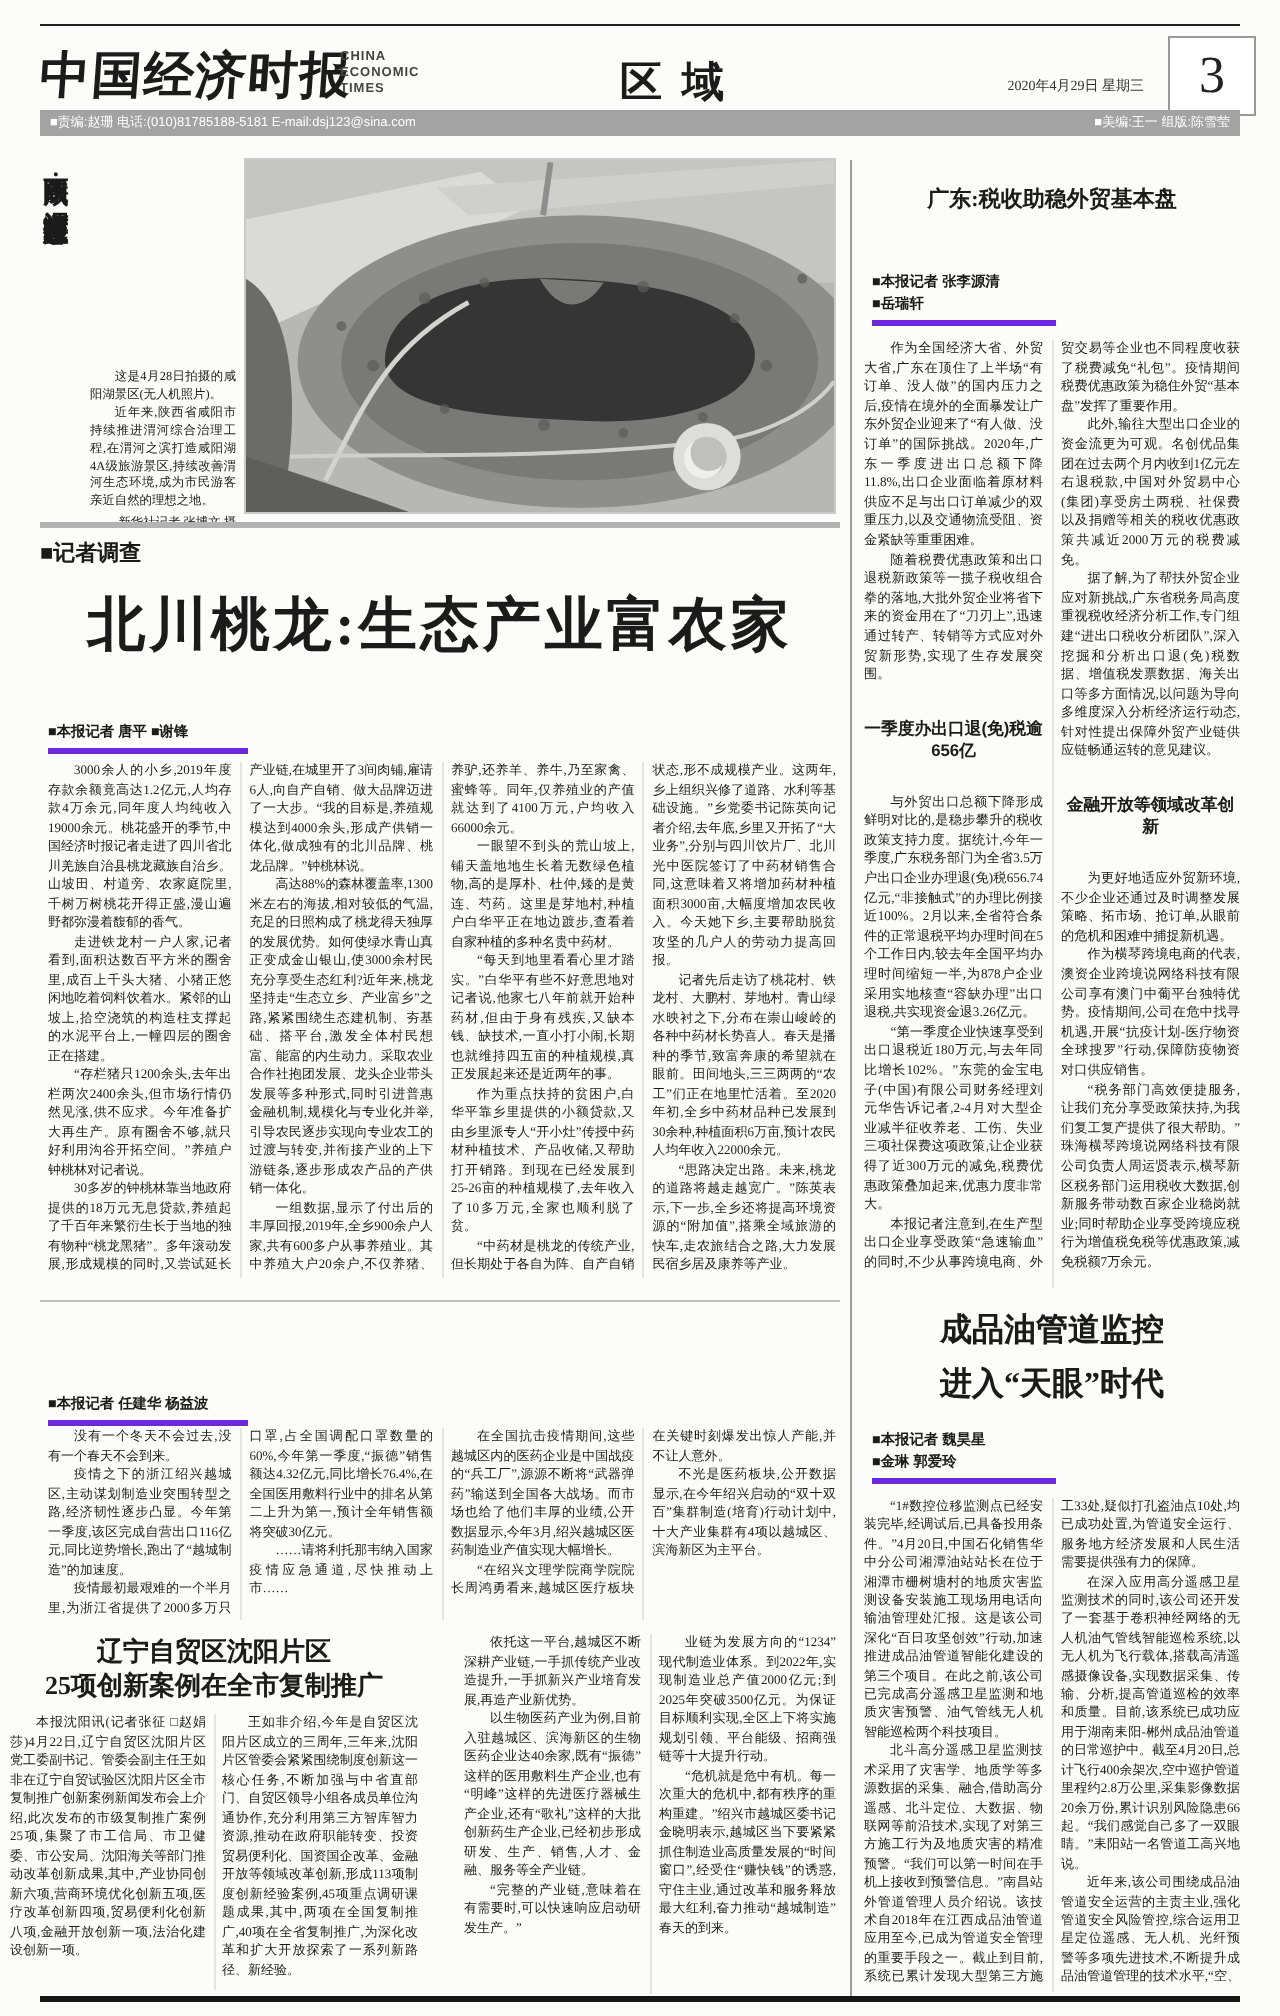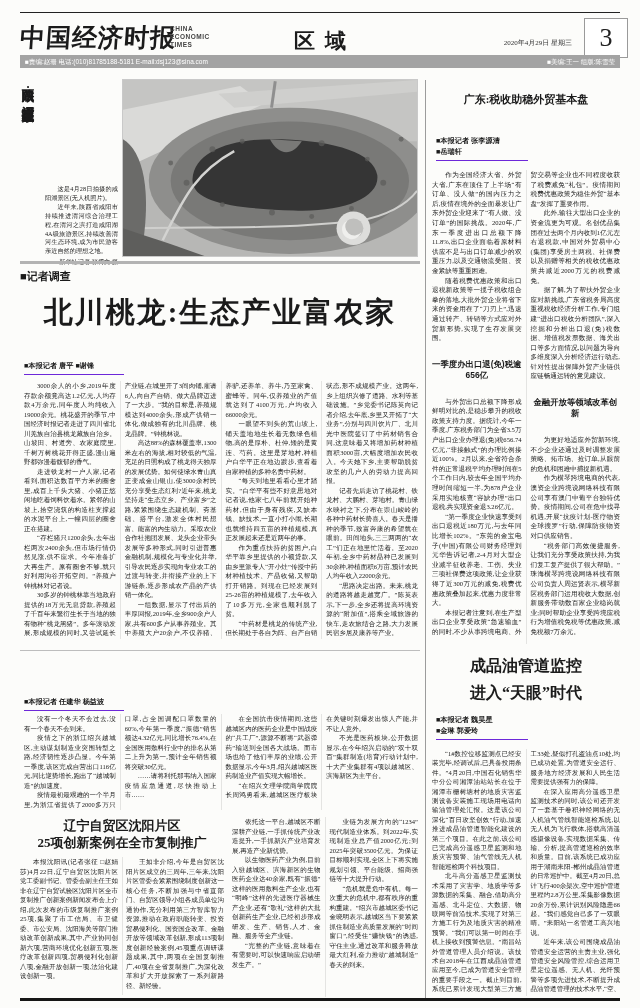--- a/index.html
+++ b/index.html
@@ -6,21 +6,21 @@
   .page{position:relative;width:640px;height:1008px;background:#fcfcfa;margin:0 auto;
         font-family:"Liberation Serif","DejaVu Serif",serif;color:#1b1b1b;overflow:hidden;}
   .sans{font-family:"Liberation Sans","DejaVu Sans",sans-serif;}
 
   
   .topline{position:absolute;left:20px;top:12px;width:600px;height:1px;background:#222;}
   .masthead-cn{position:absolute;left:20px;top:21px;font-size:25px;font-weight:900;
                letter-spacing:1px;transform:skewX(-4deg);}
   .masthead-en{position:absolute;left:170px;top:25px;font-size:6.5px;font-weight:bold;color:#444;
                line-height:8px;letter-spacing:.5px;white-space:pre-line;}
-  .section-title{position:absolute;left:250px;top:27px;width:140px;text-align:center;
+  .section-title{position:absolute;left:266px;top:27px;width:140px;text-align:center;
                  font-size:21px;font-weight:900;letter-spacing:10px;text-indent:10px;}
   .dateline{position:absolute;right:68px;top:38px;font-size:7px;color:#333;}
   .pagenum{position:absolute;left:584px;top:18px;width:42px;height:38px;border:1px solid #9a9a9a;
            background:#fff;font-size:26px;text-align:center;line-height:38px;color:#222;}
   .infobar{position:absolute;left:20px;top:55px;width:600px;height:13px;background:#a3a3a3;
            color:#fff;font-size:6.5px;line-height:13px;display:flex;justify-content:space-between;
            padding:0 5px;box-sizing:border-box;}
 
   
   .vrule{position:absolute;left:425px;top:80px;width:1px;height:918px;background:#9c9c9c;}
@@ -33,42 +33,42 @@
   .photo-caption p{margin:0;text-indent:2em;}
   .photo-caption .credit{text-indent:0;text-align:right;margin-top:2px;}
   .photo{position:absolute;left:122px;top:79px;width:296px;height:178px;border:1px solid #c9c9c9;
          box-sizing:border-box;}
   .photo svg{display:block;width:100%;height:100%;}
   .rule-photo{position:absolute;left:20px;top:261px;width:400px;height:3px;background:#b3b3b3;}
 
   
   .label-survey{position:absolute;left:20px;top:269px;font-size:11px;font-weight:bold;}
   .headline{font-weight:900;text-align:center;}
-  .byline{font-size:7.2px;font-weight:bold;border-bottom:1px solid #6d28d9;padding-bottom:3px;
+  .byline{font-size:7.2px;font-weight:bold;border-bottom:3px solid #6d28d9;padding-bottom:3px;
           white-space:pre-line;line-height:11px;}
   .colbody{column-gap:9px;column-rule:1px solid #e4e4e2;font-size:6.5px;line-height:9.5px;
            text-align:justify;overflow:hidden;}
   .colbody p{margin:0;text-indent:2em;}
   .colbody p.subhead{font-family:"Liberation Sans","DejaVu Sans",sans-serif;font-weight:bold;
                      font-size:8.4px;line-height:11px;text-align:center;text-indent:0;margin:16px 0;}
 
   
   .hl-beichuan{position:absolute;left:20px;top:293px;width:400px;font-size:29px;letter-spacing:2px;}
   .by-beichuan{position:absolute;left:24px;top:360px;width:100px;}
   .body-beichuan{position:absolute;left:24px;top:381px;width:394px;height:258px;column-count:4;}
 
   
   .div1{position:absolute;left:20px;top:650px;width:400px;height:1px;background:#bdbdbd;}
   .hl-yuecheng{position:absolute;left:20px;top:655px;width:400px;font-size:22px;letter-spacing:1px;}
   .by-yuecheng{position:absolute;left:24px;top:696px;width:100px;}
   .body-yc-a{position:absolute;left:24px;top:714px;width:394px;height:96px;column-count:4;}
   .body-yc-b{position:absolute;left:232px;top:817px;width:186px;height:180px;column-count:2;}
 
   
-  .liaoning{position:absolute;left:20px;top:817px;width:204px;}
+  .liaoning{position:absolute;left:5px;top:817px;width:204px;}
   .hl-liao{font-size:13px;line-height:17px;white-space:pre-line;}
   .body-liao{margin-top:6px;height:138px;column-count:2;column-gap:8px;}
 
   
   .hl-gd{position:absolute;left:432px;top:92px;width:188px;font-size:11px;}
   .by-gd{position:absolute;left:436px;top:135px;width:92px;}
   .body-gd{position:absolute;left:432px;top:170px;width:188px;height:474px;column-count:2;
            font-size:6.6px;line-height:9.6px;}
 
   

